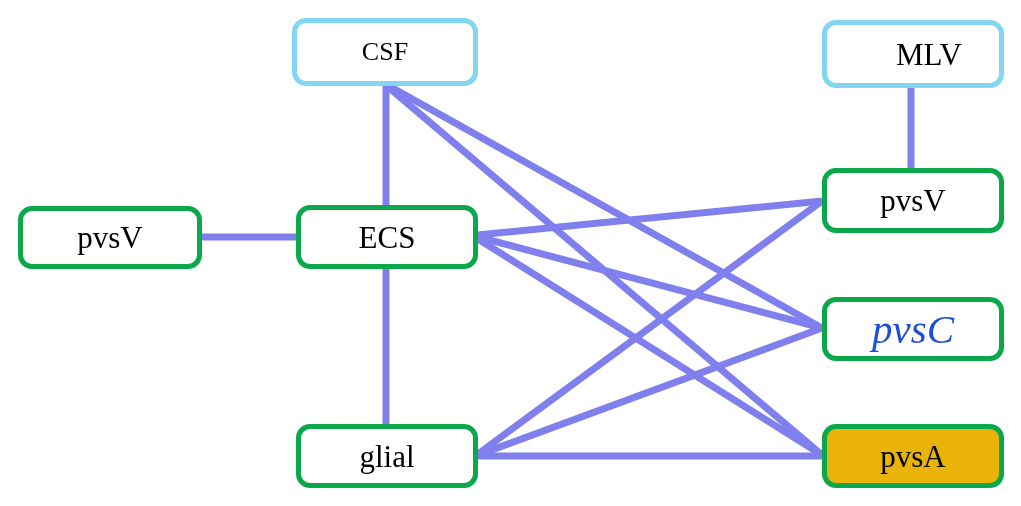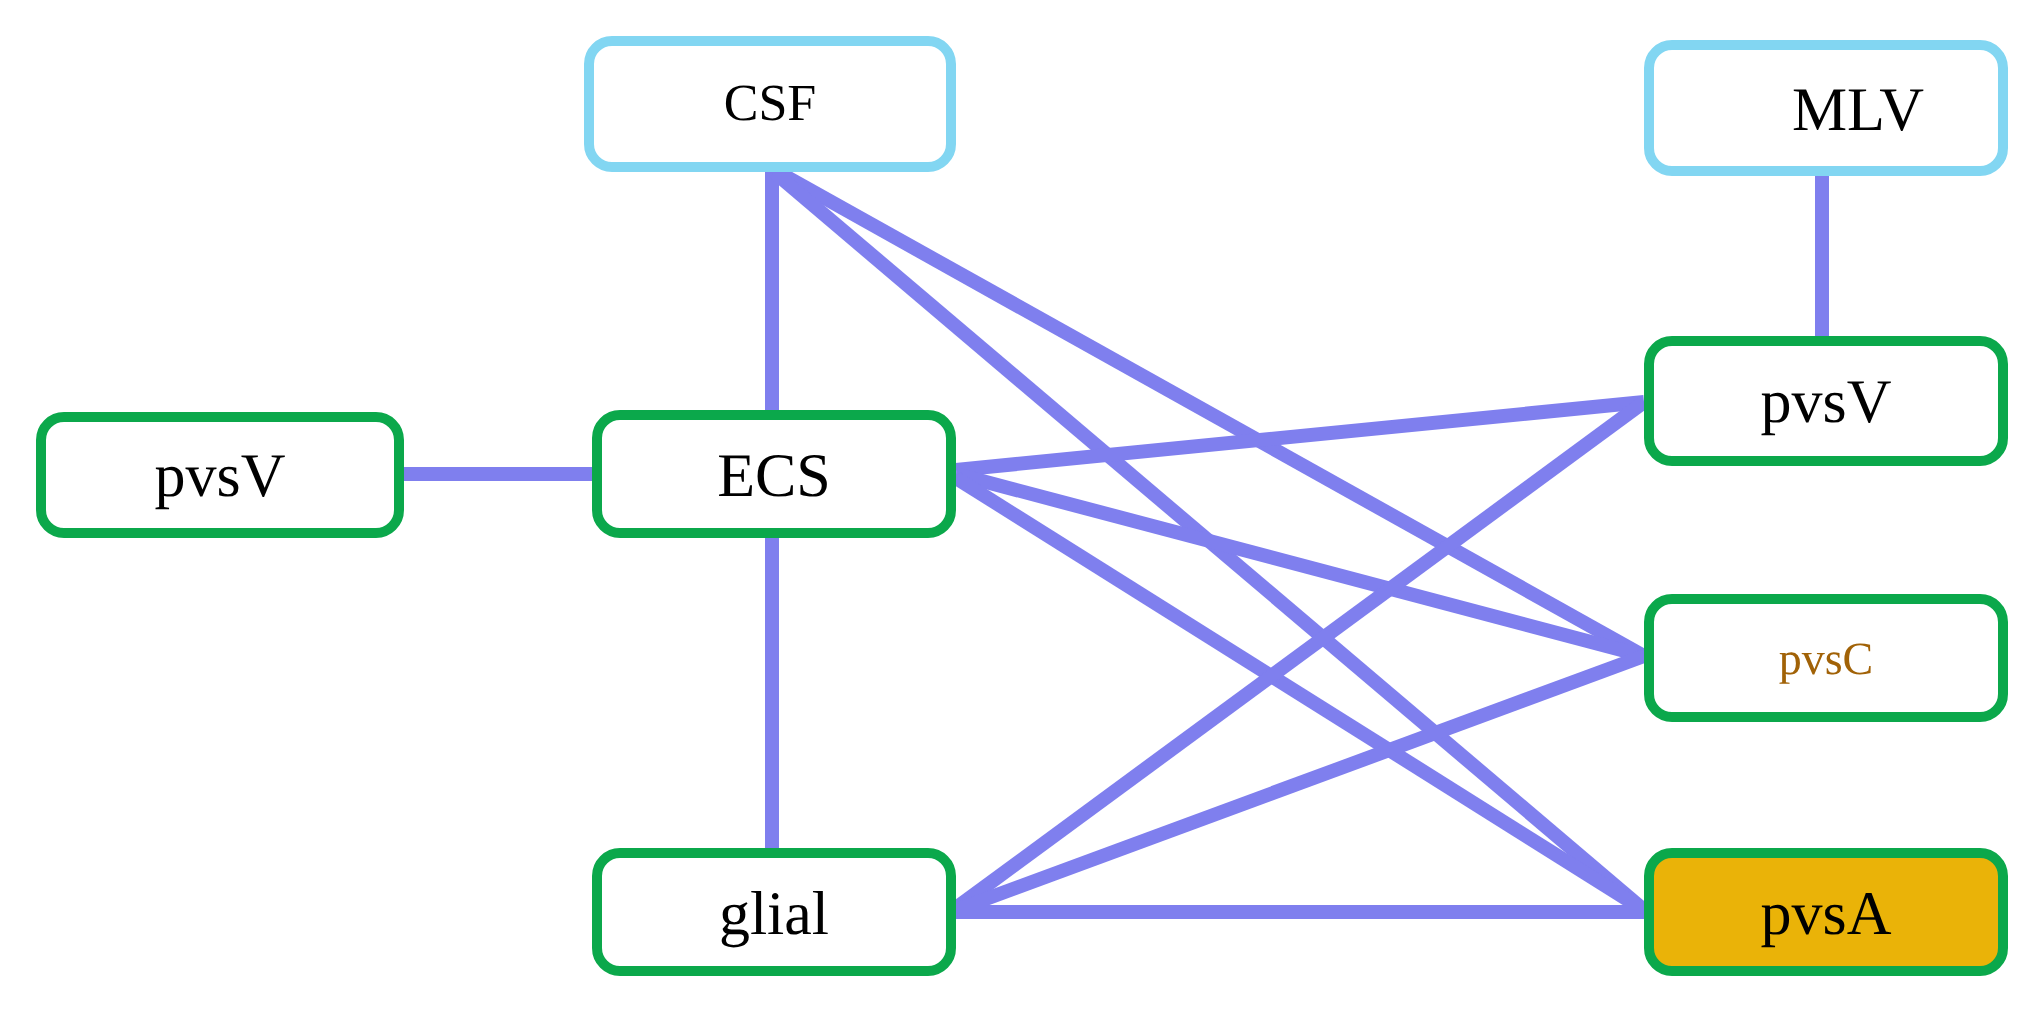--- a/index.html
+++ b/index.html
@@ -69,21 +69,21 @@
       <div class="node" style="left: 18px; top: 206px; width: 184px; height: 63px; border-color: rgb(11, 168, 75); border-width: 5px; border-radius: 14px; background: rgb(255, 255, 255);">
         <span class="node-label" style="font-size: 31px; color: rgb(0, 0, 0);">pvsV</span>
       </div>
       <div class="node" style="left: 296px; top: 205px; width: 182px; height: 64px; border-color: rgb(11, 168, 75); border-width: 5px; border-radius: 14px; background: rgb(255, 255, 255);">
         <span class="node-label" style="font-size: 31px; color: rgb(0, 0, 0);">ECS</span>
       </div>
       <div class="node" style="left: 822px; top: 168px; width: 182px; height: 65px; border-color: rgb(11, 168, 75); border-width: 5px; border-radius: 14px; background: rgb(255, 255, 255);">
         <span class="node-label" style="font-size: 31px; color: rgb(0, 0, 0);">pvsV</span>
       </div>
       <div class="node" style="left: 822px; top: 297px; width: 182px; height: 64px; border-color: rgb(11, 168, 75); border-width: 5px; border-radius: 14px; background: rgb(255, 255, 255);">
-        <span class="node-label" style="font-size: 23px; color: #a16207;">pvsC</span>
+        <span class="node-label" style="font-size: 41px; color: #1d4ed8; font-style: italic;">pvsC</span>
       </div>
       <div class="node" style="left: 296px; top: 424px; width: 182px; height: 64px; border-color: rgb(11, 168, 75); border-width: 5px; border-radius: 14px; background: rgb(255, 255, 255);">
         <span class="node-label" style="font-size: 31px; color: rgb(0, 0, 0); text-align: center;">glial</span>
       </div>
       <div class="node" style="left: 822px; top: 424px; width: 182px; height: 64px; border-color: rgb(11, 168, 75); border-width: 5px; border-radius: 14px; background: #eab308;">
         <span class="node-label" style="font-size: 31px; color: rgb(0, 0, 0);">pvsA</span>
       </div>
     </div>
 </div>
 

